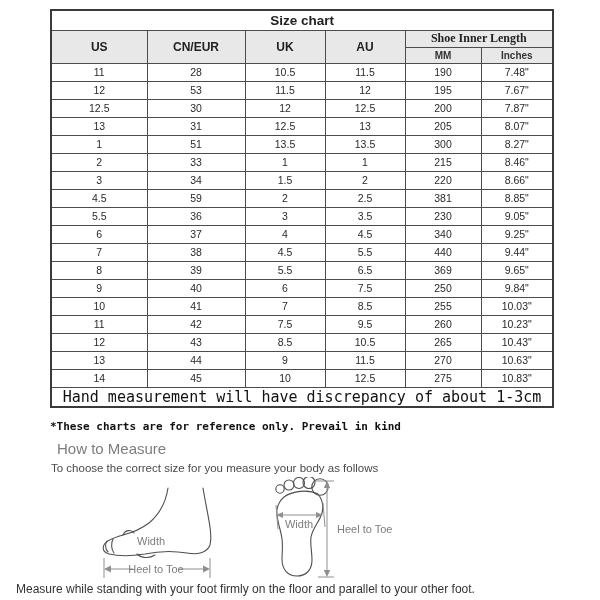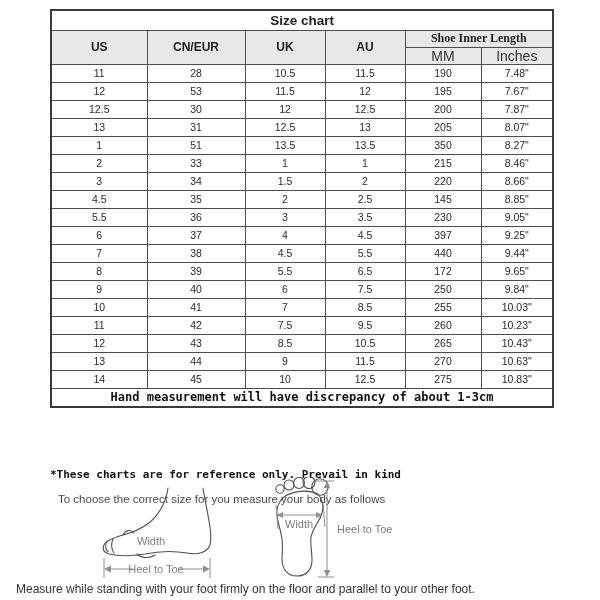--- a/index.html
+++ b/index.html
@@ -19,33 +19,33 @@
   
   table.size-chart { position:absolute; left:50px; top:9px; width:502px;
     border-collapse:collapse; table-layout:fixed;
     border:2px solid var(--outer-border); color:var(--text); }
   table.size-chart th, table.size-chart td {
     border:1px solid var(--border); text-align:center; vertical-align:middle;
     padding:0; overflow:hidden; white-space:nowrap; }
   th.title-cell { height:20px; font-size:13.5px; font-weight:bold; background:#fff; }
   th.col-head { height:33px; background:var(--header-bg); font-size:12px; font-weight:bold; }
   th.inner-head { height:17px; background:var(--header-bg); font-size:12px; font-weight:bold;font-family:Liberation Serif, serif; }
-  th.sub-head { height:15px; background:var(--header-bg); font-size:14px; font-weight:normal; color:#333; }
+  th.sub-head { height:15px; background:var(--header-bg); font-size:10px; font-weight:bold; color:#333; }
   tbody td { height:18px; font-size:10.5px; color:#2a2a2a; background:#fff; }
   td.footnote { height:19px; font-family:"DejaVu Sans Mono", monospace;
-    font-weight:bold; font-size:12px; color:#111; }
+    font-weight:normal; font-size:15px; color:#111; }
 
   
   .ref-note { position:absolute; left:50px; top:420px;
     font-family:"DejaVu Sans Mono", monospace; font-weight:bold;
-    font-size:11px; color:#111;margin-top:48px; }
+    font-size:11px; color:#111; }
   .htm-heading { position:absolute; left:57px; top:440px;
     font-size:15px; color:var(--muted); }
-  .htm-intro { position:absolute; left:58px; top:462px;
-    font-size:11.5px; color:#4a4a4a;margin-top:31px; }
+  .htm-intro { position:absolute; left:51px; top:462px;
+    font-size:11.5px; color:#4a4a4a; }
   .caption { position:absolute; left:16px; top:582px; width:600px;
     text-align:left; font-size:12px; color:#333; }
 
   
   .svg-side { position:absolute; left:95px; top:483px; }
   .svg-sole { position:absolute; left:272px; top:477px; }
   svg text { font-family:"Liberation Sans", sans-serif; font-size:11px; fill:var(--muted); }
   .outline { fill:none; stroke:var(--outline); stroke-width:1.1; stroke-linecap:round; }
   .measure { fill:none; stroke:var(--measure); stroke-width:1; }
   .arrowhead { fill:var(--measure); stroke:none; }
@@ -111,77 +111,77 @@
           <td>12.5</td>
           <td>13</td>
           <td>205</td>
           <td>8.07"</td>
         </tr>
         <tr>
           <td>1</td>
           <td>51</td>
           <td>13.5</td>
           <td>13.5</td>
-          <td>350</td>
+          <td>300</td>
           <td>8.27"</td>
         </tr>
         <tr>
           <td>2</td>
           <td>33</td>
           <td>1</td>
           <td>1</td>
           <td>215</td>
           <td>8.46"</td>
         </tr>
         <tr>
           <td>3</td>
           <td>34</td>
           <td>1.5</td>
           <td>2</td>
           <td>220</td>
           <td>8.66"</td>
         </tr>
         <tr>
           <td>4.5</td>
-          <td>35</td>
+          <td>59</td>
           <td>2</td>
           <td>2.5</td>
-          <td>145</td>
+          <td>381</td>
           <td>8.85"</td>
         </tr>
         <tr>
           <td>5.5</td>
           <td>36</td>
           <td>3</td>
           <td>3.5</td>
           <td>230</td>
           <td>9.05"</td>
         </tr>
         <tr>
           <td>6</td>
           <td>37</td>
           <td>4</td>
           <td>4.5</td>
-          <td>397</td>
+          <td>340</td>
           <td>9.25"</td>
         </tr>
         <tr>
           <td>7</td>
           <td>38</td>
           <td>4.5</td>
           <td>5.5</td>
           <td>440</td>
           <td>9.44"</td>
         </tr>
         <tr>
           <td>8</td>
           <td>39</td>
           <td>5.5</td>
           <td>6.5</td>
-          <td>172</td>
+          <td>369</td>
           <td>9.65"</td>
         </tr>
         <tr>
           <td>9</td>
           <td>40</td>
           <td>6</td>
           <td>7.5</td>
           <td>250</td>
           <td>9.84"</td>
         </tr>
@@ -228,20 +228,21 @@
       </tbody>
     <tfoot>
       <tr>
         <td colspan="6" class="footnote">Hand measurement will have discrepancy of about 1-3cm</td>
       </tr>
     </tfoot>
   </table>
 
   <div class="ref-note">*These charts are for reference only. Prevail in kind</div>
 
+  <div class="htm-heading">How to Measure</div>
 
   <div class="htm-intro">To choose the correct size for you measure your body as follows</div>
 
   <svg class="svg-side" width="125" height="97" viewBox="0 0 125 97">
     <path class="outline" d="M73,5 C71,18 66,30 54,40 C46,46 36,50 28,52 C18,55 10,58 9,62
          C7,66 9,70 14,71 C26,74 38,73 50,71 C64,68 80,68 92,70
          C102,72 112,70 115,62 C118,50 112,30 108,5"></path>
     <path class="outline" d="M12,58 C10,61 10,66 13,69 M18,56 C16,60 16,66 19,70
          M28,52 C30,47 36,46 39,50 M42,71 C46,75 54,76 60,72"></path>
     <text x="42" y="62">Width</text>

